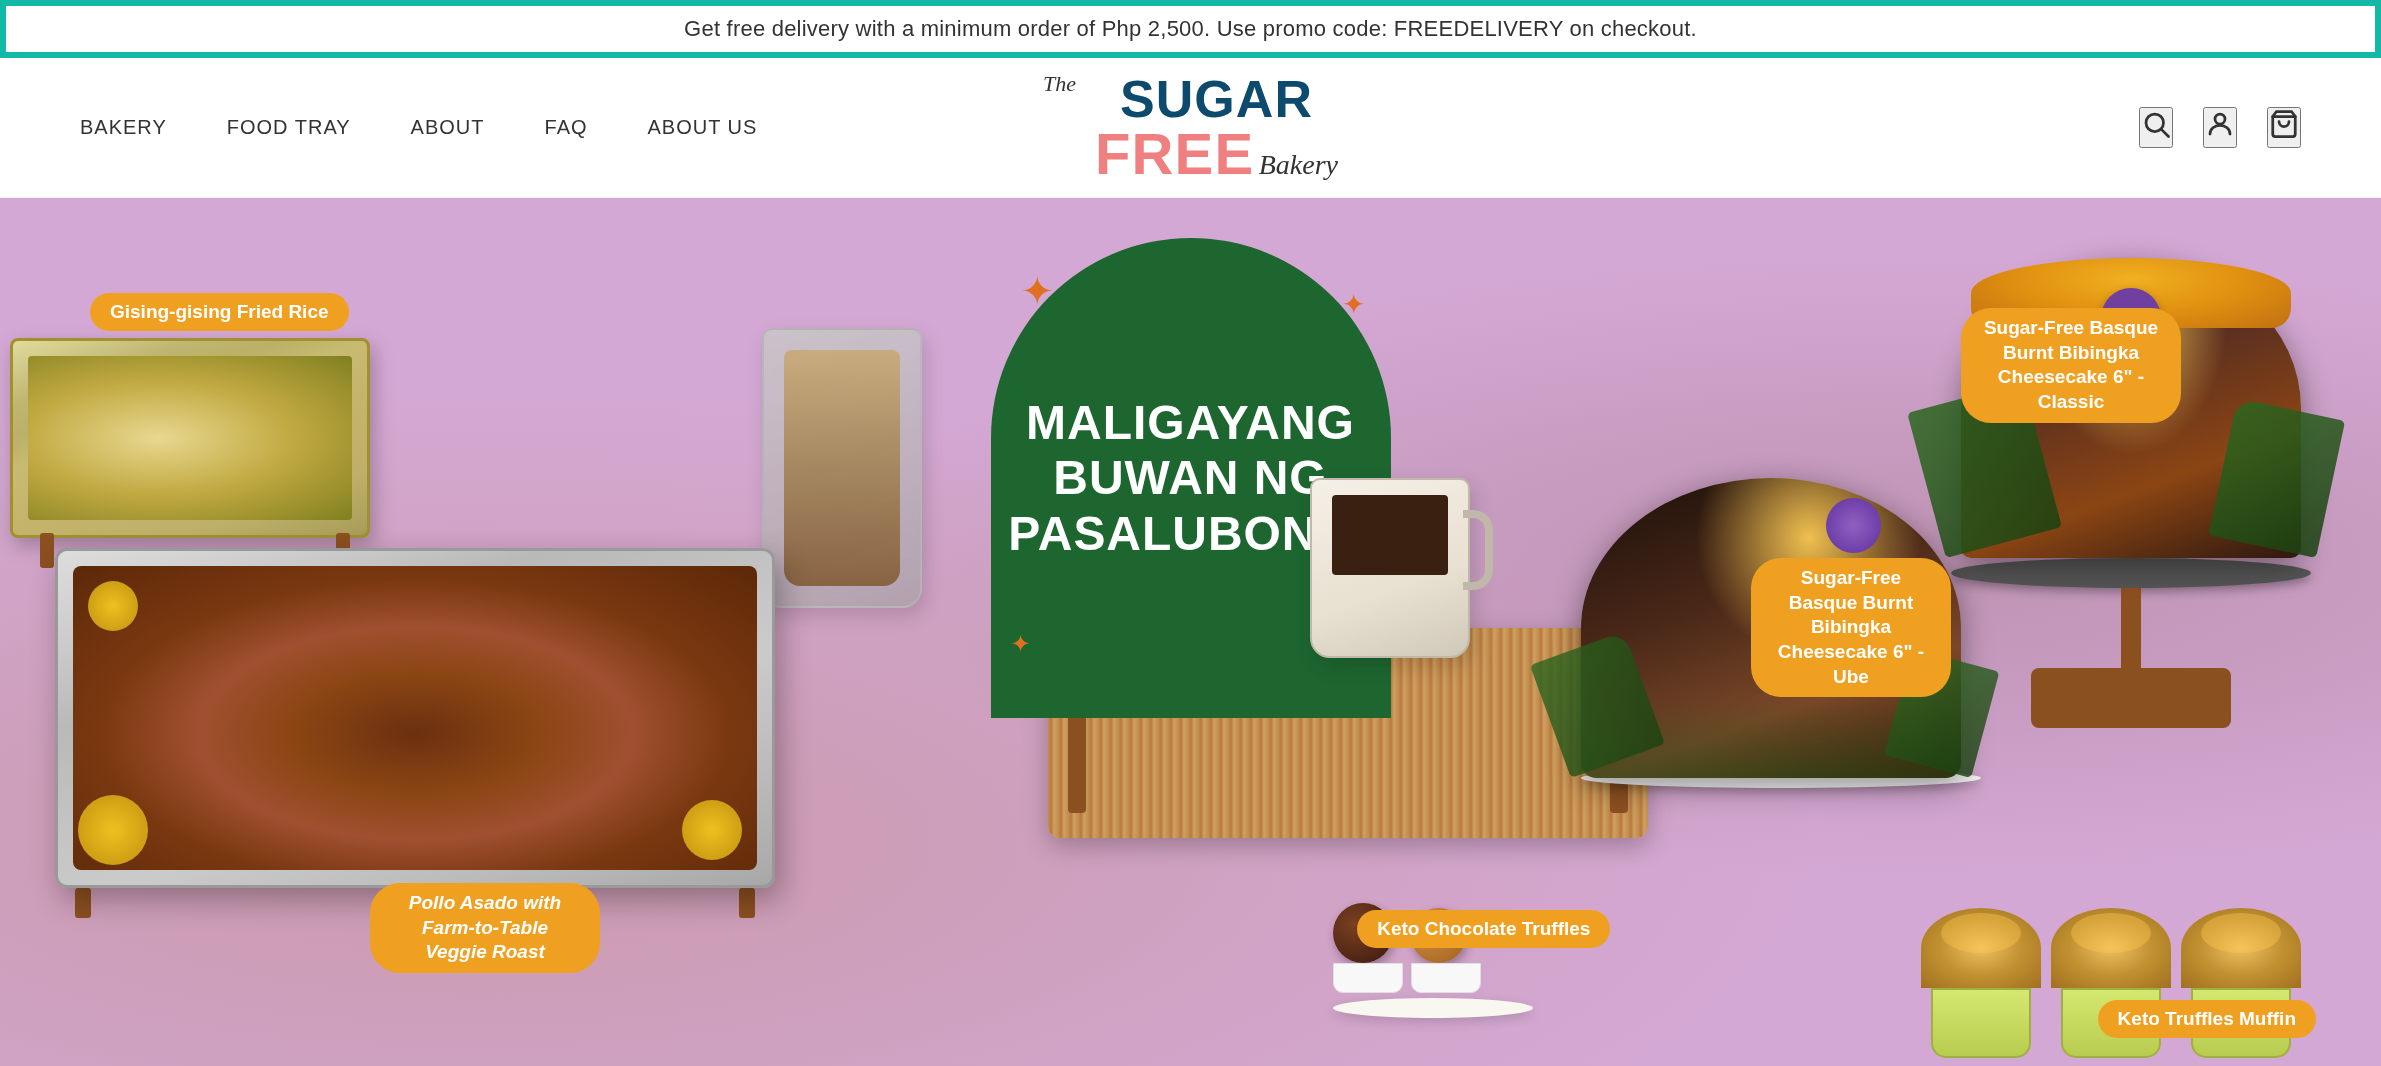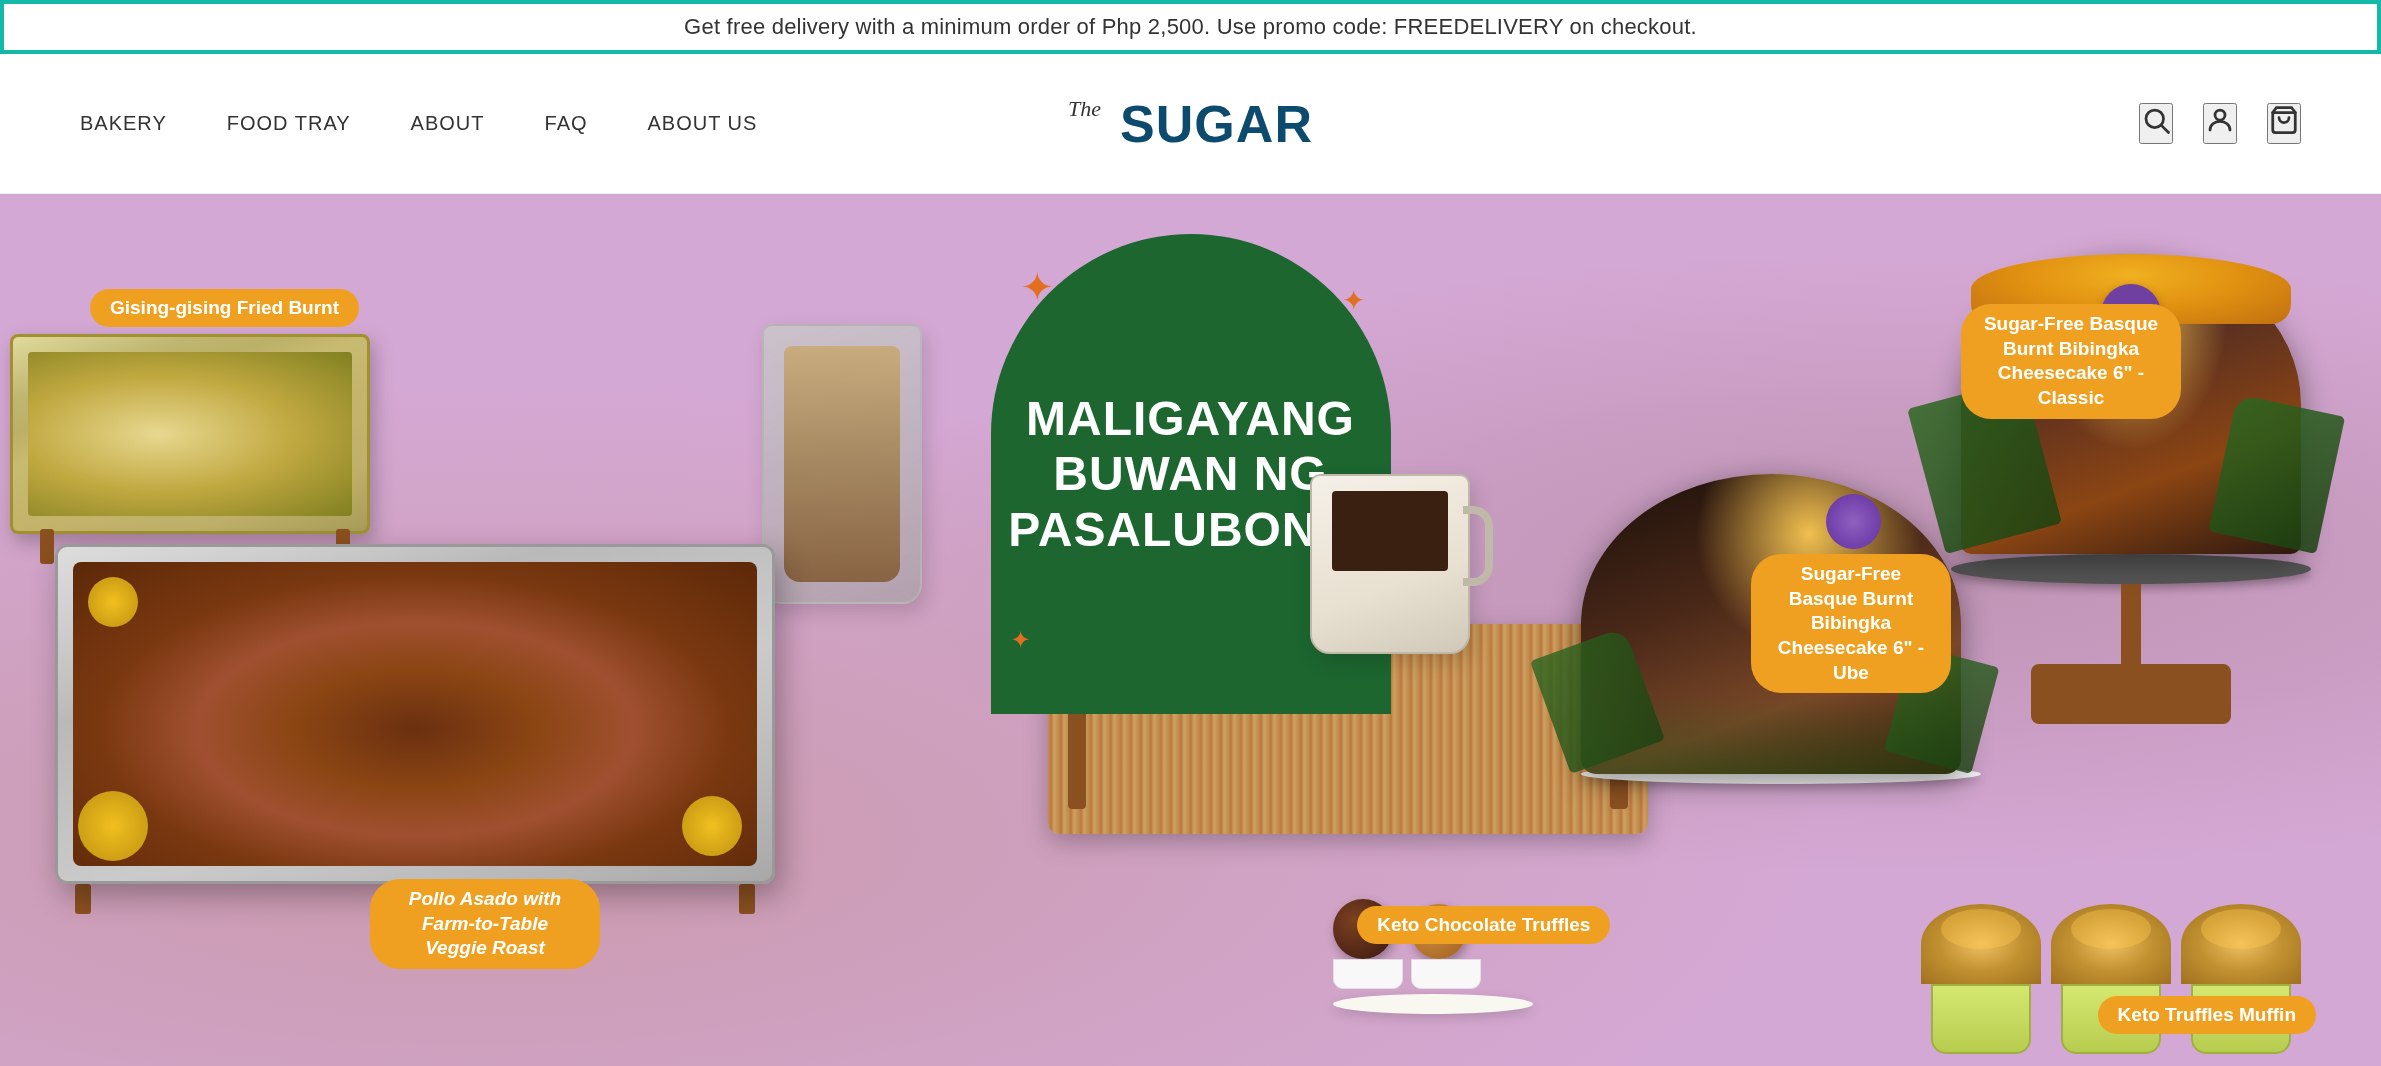--- a/index.html
+++ b/index.html
@@ -1,21 +1,21 @@
 <!DOCTYPE html>
 <html><head>
   <meta charset="utf-8">
   <style>
     * { margin: 0; padding: 0; box-sizing: border-box; }
     body { font-family: 'Helvetica Neue', Arial, sans-serif; background: #fff; width: 2381px; }
 
     
     .announcement-bar {
       background: #fff;
-      border: 4px solid #14b8a6;
+      border: 6px solid #14b8a6;
       text-align: center;
       padding: 10px 20px;
       font-size: 22px;
       color: #333;
       letter-spacing: 0.01em;
     }
 
     
     .header {
       display: flex;
@@ -486,20 +486,24 @@
     <a class="nav-item">FAQ</a>
     <a class="nav-item">ABOUT US</a>
   </nav>
 
   <div class="logo-container">
     <div style="display:flex; align-items:flex-start; gap:19px;">
       <span class="logo-the">The</span>
       <div>
         <div style="line-height:1;">
           <span class="logo-sugar">SUGAR</span>
+        </div>
+        <div style="line-height:1;">
+          <span class="logo-free">FREE</span>
+          <span class="logo-bakery">Bakery</span>
         </div>
       </div>
     </div>
   </div>
 
   <div class="header-icons">
     <button class="header-icon">
       <svg width="30" height="30" viewBox="0 0 24 24" fill="none" stroke="#333" stroke-width="2.2" stroke-linecap="round">
         <circle cx="11" cy="11" r="7"></circle>
         <line x1="16.5" y1="16.5" x2="22" y2="22"></line>
@@ -517,21 +521,21 @@
         <line x1="3" y1="6" x2="21" y2="6"></line>
         <path d="M16 10a4 4 0 01-8 0"></path>
       </svg>
     </button>
   </div>
 </div>
 
 <div class="hero">
   <div class="hero-image-area"></div>
 
-  <div class="food-label bubble-gising" style="top:95px; left:90px;">Gising-gising Fried Burnt</div>
+  <div class="food-label bubble-gising" style="top:95px; left:90px;">Gising-gising Fried Rice</div>
 
   <div style="position:absolute; left:10px; top:140px; width:370px; height:230px; z-index:2;">
     <div style="width:360px; height:200px;
       background: linear-gradient(160deg,#e0d880 0%,#b8a840 30%,#d0b850 60%,#a09030 100%);
       border:3px solid #a09030; border-radius:8px;
       box-shadow:4px 8px 20px rgba(0,0,0,0.25);
       position:relative; overflow:hidden;">
 
       <div style="position:absolute;inset:0;background:linear-gradient(160deg,#e0e0e0 0%,#b0b0b0 20%,#d8d8d8 40%,#a8a8a8 60%,#ccc 80%,#b8b8b8 100%);opacity:0.3; border-radius:6px;"></div>
 

